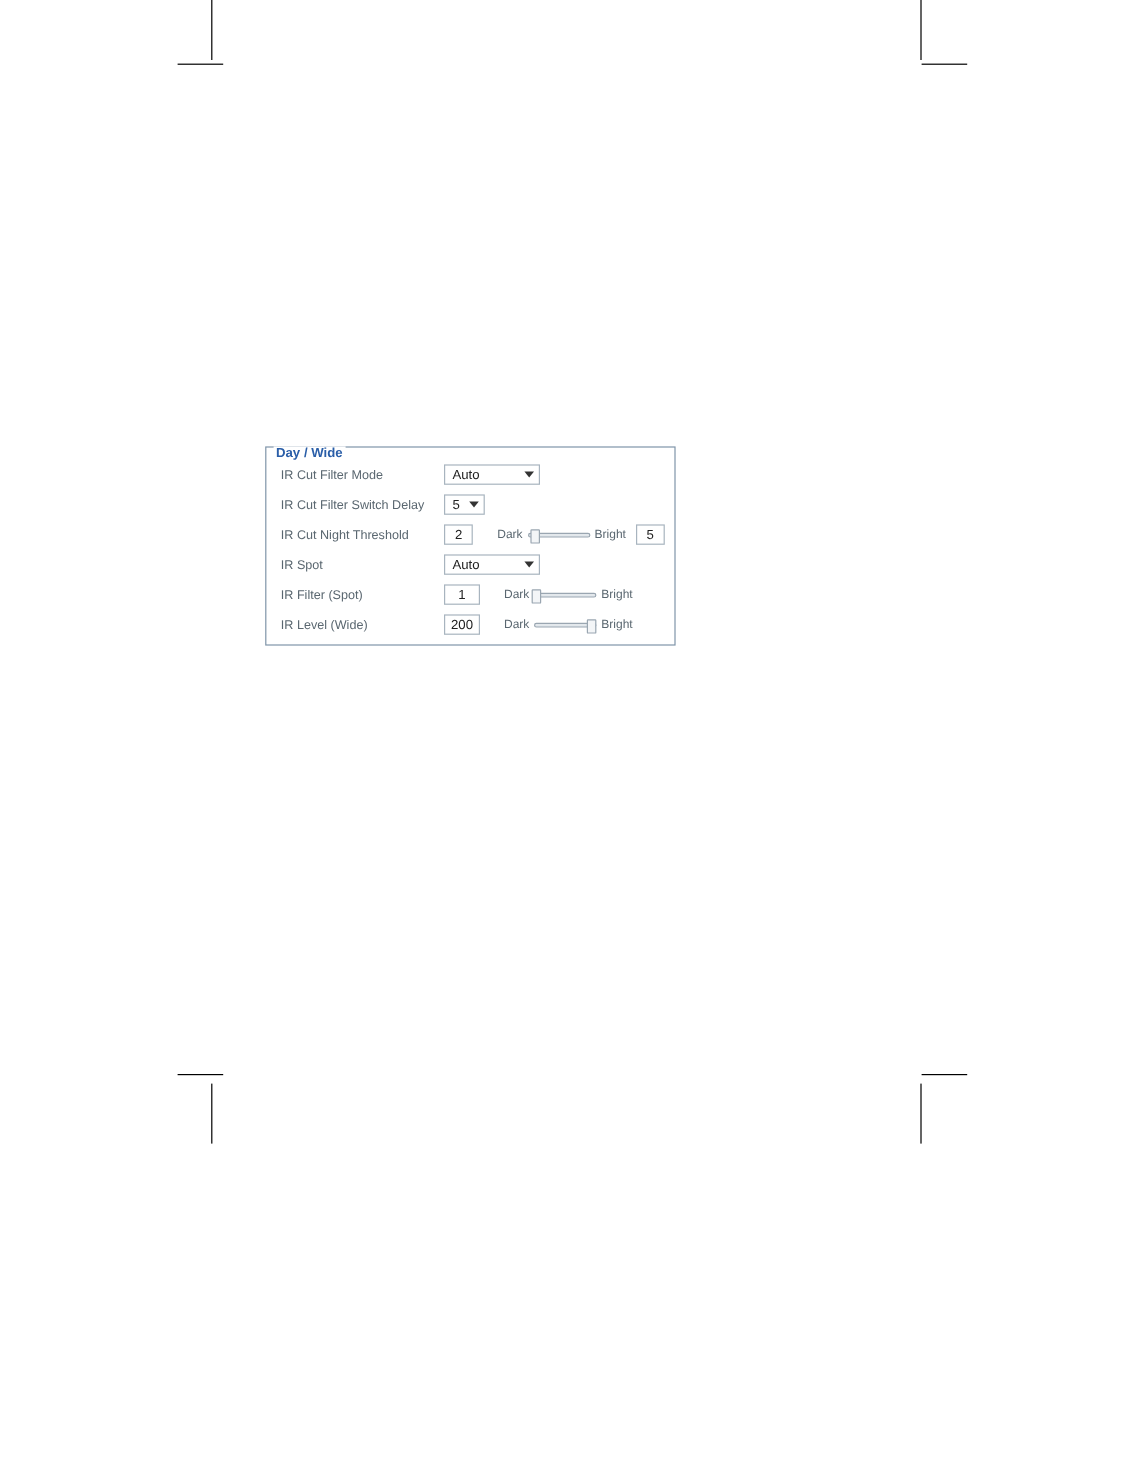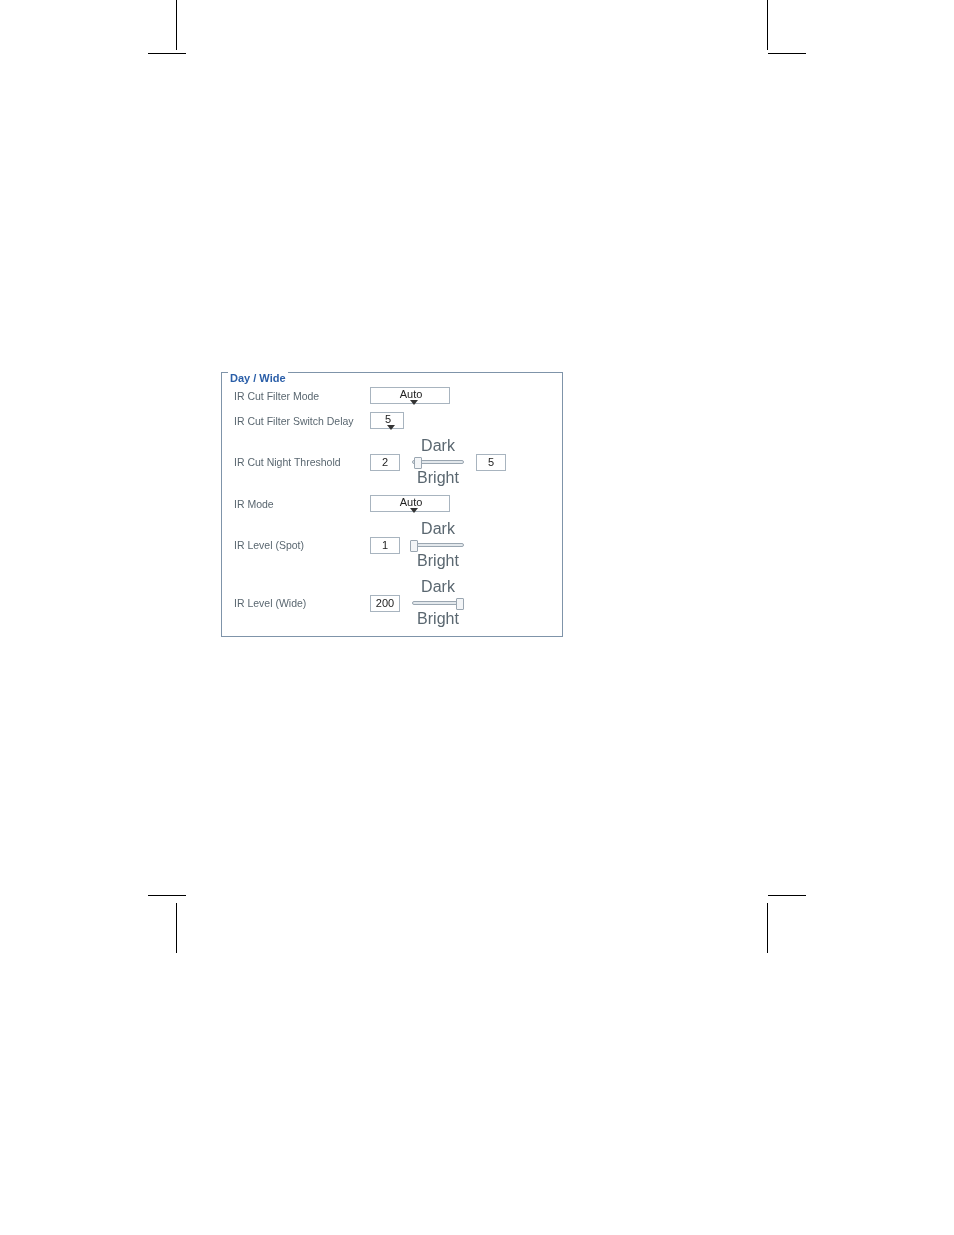--- a/index.html
+++ b/index.html
@@ -53,21 +53,20 @@
     display: inline-flex;
     align-items: center;
     justify-content: space-between;
     border: 1px solid #a8b4bf;
     background: #fff;
     height: 17px;
     padding: 0 4px 0 6px;
     color: #222;
     font-size: 11px;
     box-sizing: border-box;
-    flex-direction: column;
   }
   .select.wide  { width: 80px; }
   .select.narrow{ width: 34px; }
   .caret {
     width: 0; height: 0;
     border-left: 4px solid transparent;
     border-right: 4px solid transparent;
     border-top: 5px solid #333;
     margin-left: 6px;
   }
@@ -80,24 +79,23 @@
     height: 17px;
     width: 30px;
     color: #222;
     font-size: 11px;
     box-sizing: border-box;
     text-align: center;
   }
   .slider-wrap {
     display: inline-flex;
     align-items: center;
-    margin-left: 8px;
-    font-size: 16px;
+    margin-left: 20px;
+    font-size: 10px;
     color: #5a6770;
-    flex-direction: column;
   }
   .slider {
     position: relative;
     width: 52px;
     height: 14px;
     margin: 0 4px;
   }
   .track {
     position: absolute;
     top: 5px; left: 0; right: 0;
@@ -157,29 +155,29 @@
       <span class="slider">
         <span class="track"></span>
         <span class="thumb" style="left:2px;"></span>
       </span>
       <span>Bright</span>
     </span>
     <span class="numbox" style="margin-left:8px;">5</span>
   </div>
 
   <div class="row">
-    <span class="label">IR Mode</span>
+    <span class="label">IR Spot</span>
     <span class="select wide">
       <span>Auto</span>
       <span class="caret"></span>
     </span>
   </div>
 
   <div class="row">
-    <span class="label">IR Level (Spot)</span>
+    <span class="label">IR Filter (Spot)</span>
     <span class="numbox">1</span>
     <span class="slider-wrap">
       <span>Dark</span>
       <span class="slider">
         <span class="track"></span>
         <span class="thumb" style="left:-2px;"></span>
       </span>
       <span>Bright</span>
     </span>
   </div>

